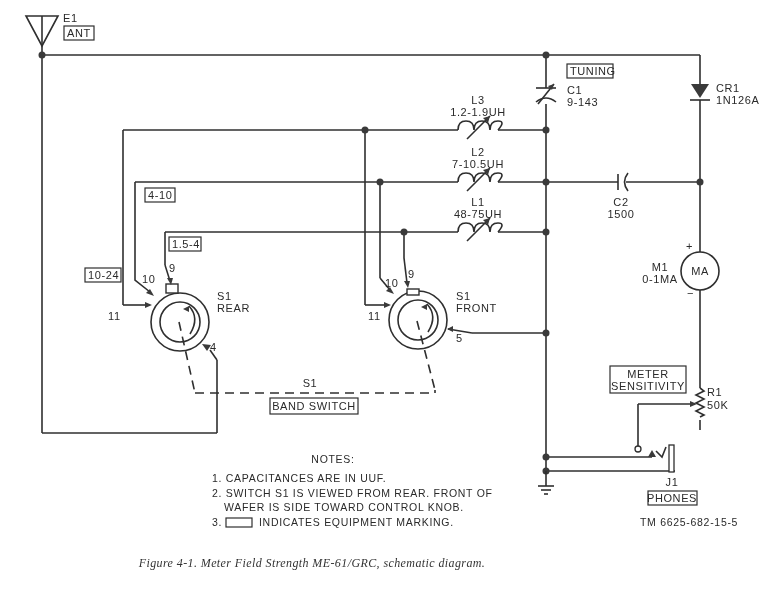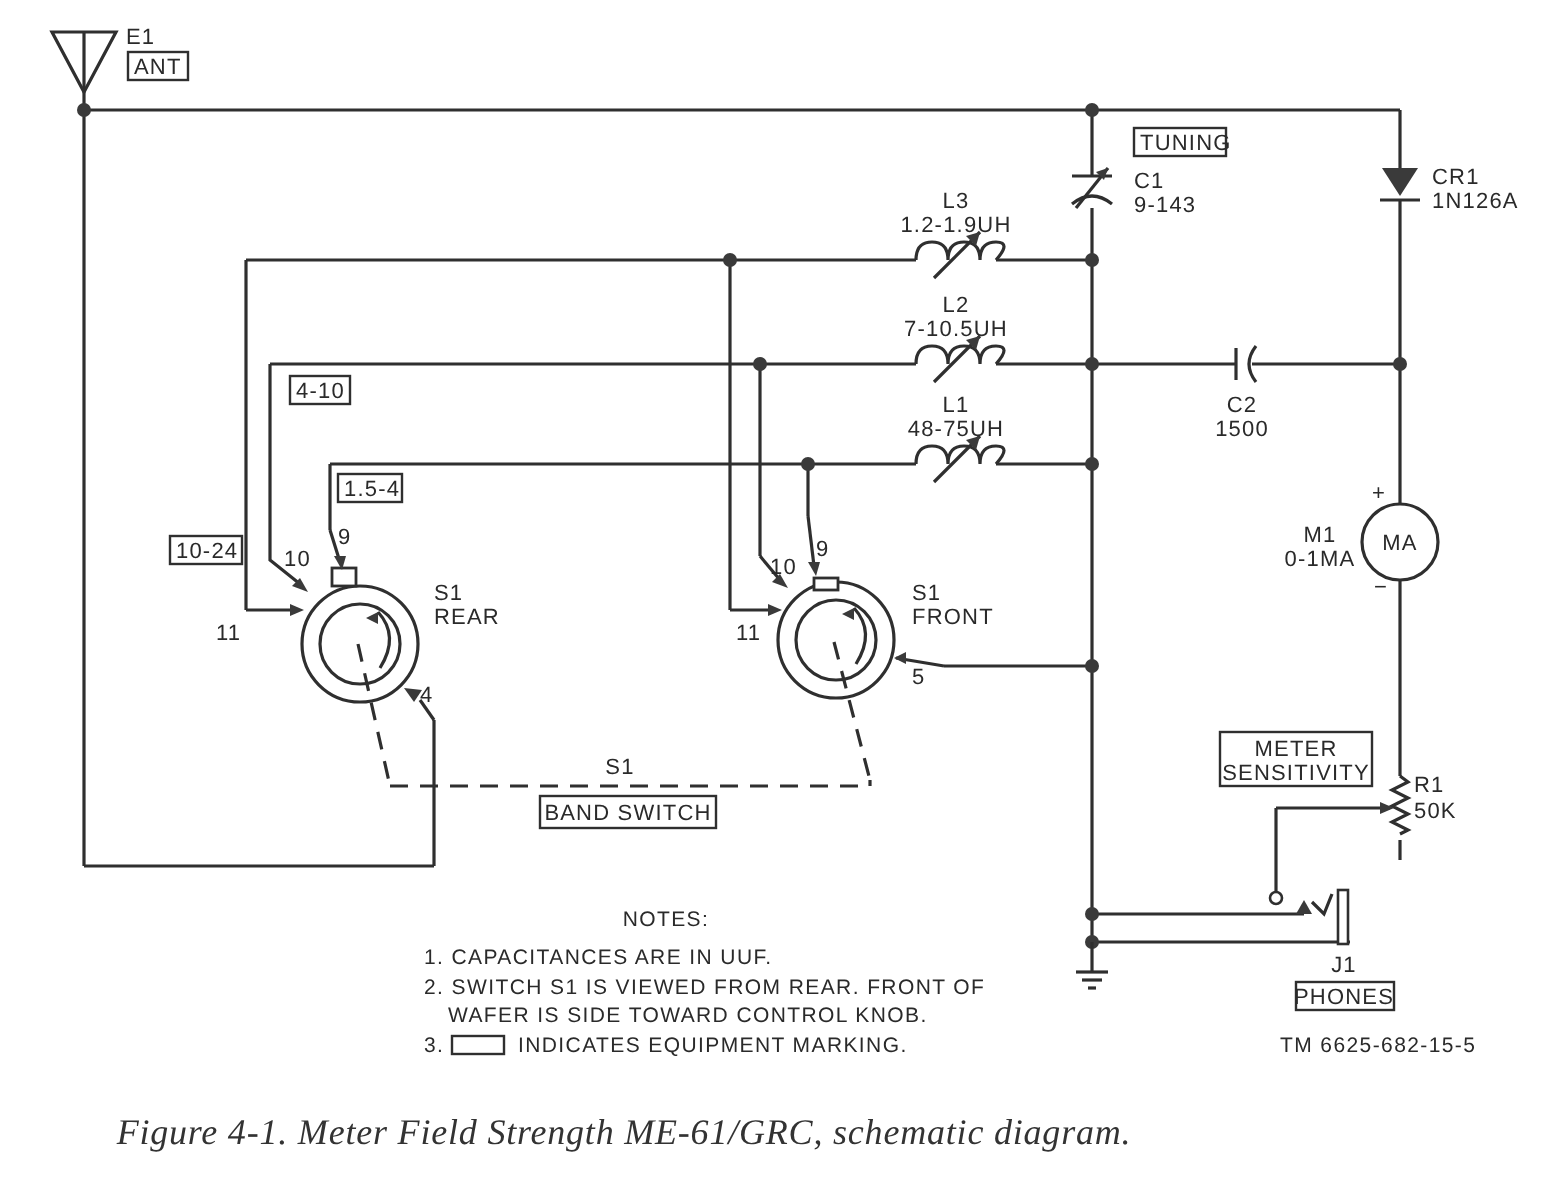--- a/index.html
+++ b/index.html
@@ -6,21 +6,21 @@
   body { width: 781px; height: 593px; position: relative; overflow: hidden; }
   #schematic { position: absolute; left: 0; top: 0; width: 781px; height: 593px; }
   .wire { stroke: #2f2f2f; stroke-width: 1.6; fill: none; }
   .dash { stroke: #2f2f2f; stroke-width: 1.6; fill: none; stroke-dasharray: 9 6; }
   .dot { fill: #3a3a3a; }
   .lbl { font-family: "Liberation Sans", sans-serif; font-size: 11px; fill: #2a2a2a; letter-spacing: 0.6px; }
   .lblc { font-family: "Liberation Sans", sans-serif; font-size: 11px; fill: #2a2a2a; letter-spacing: 0.6px; text-anchor: middle; }
   .box { stroke: #2f2f2f; stroke-width: 1.2; fill: none; }
   .notes { font-family: "Liberation Sans", sans-serif; font-size: 10.5px; fill: #2a2a2a; letter-spacing: 0.7px; }
   .caption { position: absolute; left: 0; width: 624px; top: 556px; text-align: center;
-             font-family: "Liberation Serif", serif; font-style: italic; font-size: 18px; color: #333; letter-spacing: 0.4px; }
+             font-family: "Liberation Serif", serif; font-style: italic; font-size: 12px; color: #333; letter-spacing: 0.4px; }
 </style>
 </head>
 <body>
 
 <svg id="schematic" viewBox="0 0 781 593" xmlns="http://www.w3.org/2000/svg">
 
   <g>
     <path class="wire" d="M26,16 L58,16 L42,46 Z"></path>
     <line class="wire" x1="42" y1="16" x2="42" y2="55"></line>
     <text class="lbl" x="63" y="22">E1</text>

